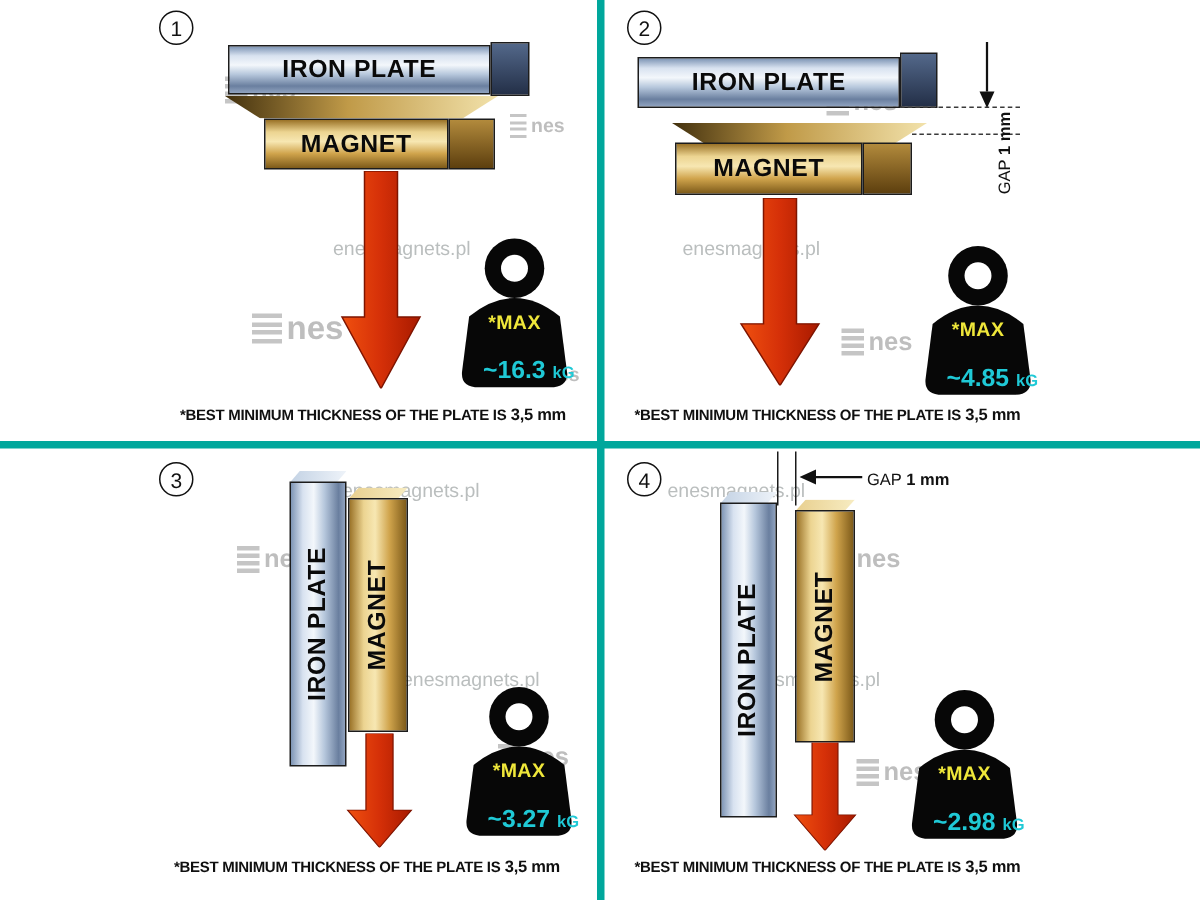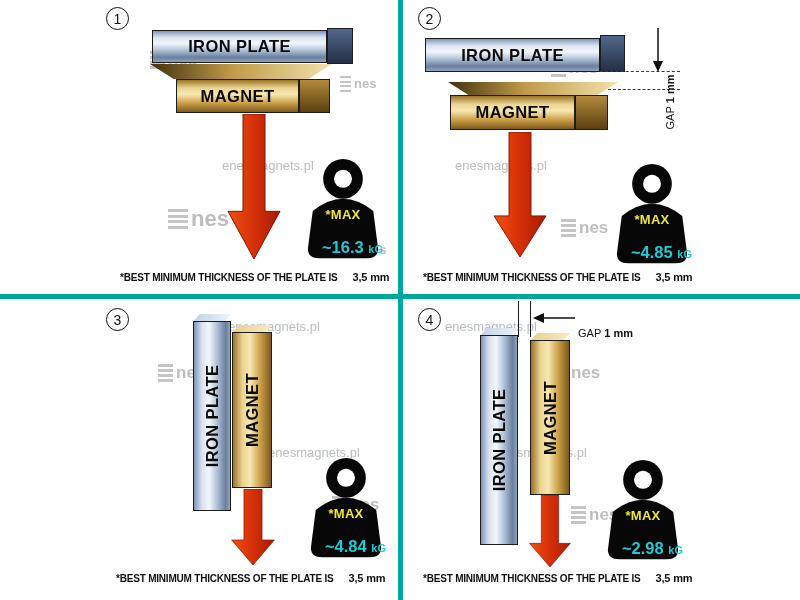--- a/index.html
+++ b/index.html
@@ -21,21 +21,21 @@
   .mtop{position:absolute;background:linear-gradient(90deg,#42300e 0%,#c09a48 45%,#f2e2ab 100%);clip-path:polygon(0 0,100% 0,87% 100%,13% 100%);}
   .vcap-steel{position:absolute;background:linear-gradient(90deg,#c3d2e4,#eef3f9);clip-path:polygon(18% 0,100% 0,82% 100%,0 100%);}
   .vcap-gold{position:absolute;background:linear-gradient(90deg,#e8cf8e,#f7ecc2);clip-path:polygon(18% 0,100% 0,82% 100%,0 100%);}
   .arrow{position:absolute;}
   .weight{position:absolute;width:80px;height:104px;}
   .weight svg{position:absolute;left:0;top:0;width:100%;height:100%;}
   .w-max{position:absolute;top:49px;width:100%;text-align:center;color:#efe73a;font-size:13px;font-weight:bold;letter-spacing:.3px;}
   .w-val{position:absolute;top:80px;width:100%;text-align:right;color:#1fc9d6;font-size:16.5px;font-weight:bold;white-space:nowrap;}
   .w-unit{font-size:11px;}
   .footnote{position:absolute;font-size:10px;font-weight:bold;color:#101010;white-space:nowrap;letter-spacing:-0.2px;}
-  .footnote .fn-bold{margin-left:15px;font-size:11px;}
+  .footnote .fn-bold{margin-left:3px;font-size:11px;}
   .dash{position:absolute;border-top:1.5px dashed #3a3a3a;}
   .vtick{position:absolute;border-left:1.5px solid #1a1a1a;width:0;}
   .vtext{position:absolute;}
   .vtext .inner{position:absolute;left:50%;top:50%;transform:translate(-50%,-50%) rotate(-90deg);white-space:nowrap;}
   .gap-label{font-size:11px;color:#111;white-space:nowrap;}
   .gap-bold{font-weight:bold;margin-left:3px;font-size:11px;color:#111;}
   .enes{position:absolute;display:flex;align-items:center;gap:3px;opacity:.85;}
   .enes .bars{display:flex;flex-direction:column;gap:2.5px;}
   .enes .bars i{display:block;background:#bcbcbc;}
   .enes.md .bars i{width:15px;height:2.6px;}
@@ -256,21 +256,21 @@
     </svg>
 
     <div class="weight" style="left:306px;top:158px">
       <svg viewBox="0 0 84 110">
         <circle cx="42" cy="22" r="21" fill="#070707"></circle>
         <circle cx="42" cy="22" r="9.5" fill="#ffffff"></circle>
         <path d="M10 56 Q42 30 74 56 L79 95 Q80 106 67 106 L17 106 Q4 106 5 95 Z" fill="#070707"></path>
       </svg>
       <div class="w-max">*MAX</div>
       <div class="w-val">
-        <span>~4.84</span>
+        <span>~3.27</span>
         <span class="w-unit">kG</span>
       </div>
     </div>
 
     <div class="footnote" style="left:116px;top:273px">
       <span>*BEST MINIMUM THICKNESS OF THE PLATE IS</span><b class="fn-bold">3,5 mm</b>
     </div>
   </div>
 
   <div class="panel" style="left:403px;top:299px;width:397px;height:301px">
@@ -296,21 +296,21 @@
         </span>
       <span class="etext">nes</span>
     </div>
 
     <div class="vtick" style="left:115px;top:2px;height:36px"></div>
     <div class="vtick" style="left:127px;top:2px;height:36px"></div>
     <svg style="position:absolute;left:130px;top:13px;width:42px;height:12px" viewBox="0 0 42 12">
       <line x1="10" y1="6" x2="42" y2="6" stroke="#111" stroke-width="1.5"></line>
       <polygon points="0,6 11,1 11,11" fill="#111"></polygon>
     </svg>
-    <div style="position:absolute;left:175px;top:24px">
+    <div style="position:absolute;left:175px;top:11px">
       <span class="gap-label">GAP</span><b class="gap-bold">1 mm</b>
     </div>
 
     <div class="vcap-steel" style="left:77px;top:29px;width:38px;height:8px"></div>
     <div class="plate vplate steel-v" style="left:77px;top:36px;width:38px;height:210px">
       <span class="plate-label">IRON PLATE</span>
     </div>
     <div class="vcap-gold" style="left:127px;top:34px;width:40px;height:8px"></div>
     <div class="plate vplate gold-v" style="left:127px;top:41px;width:40px;height:155px">
       <span class="plate-label">MAGNET</span>

